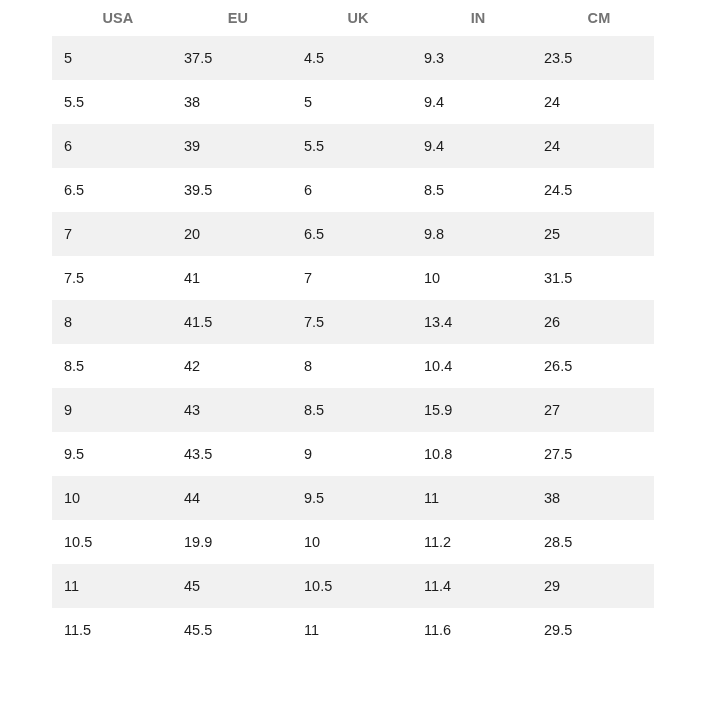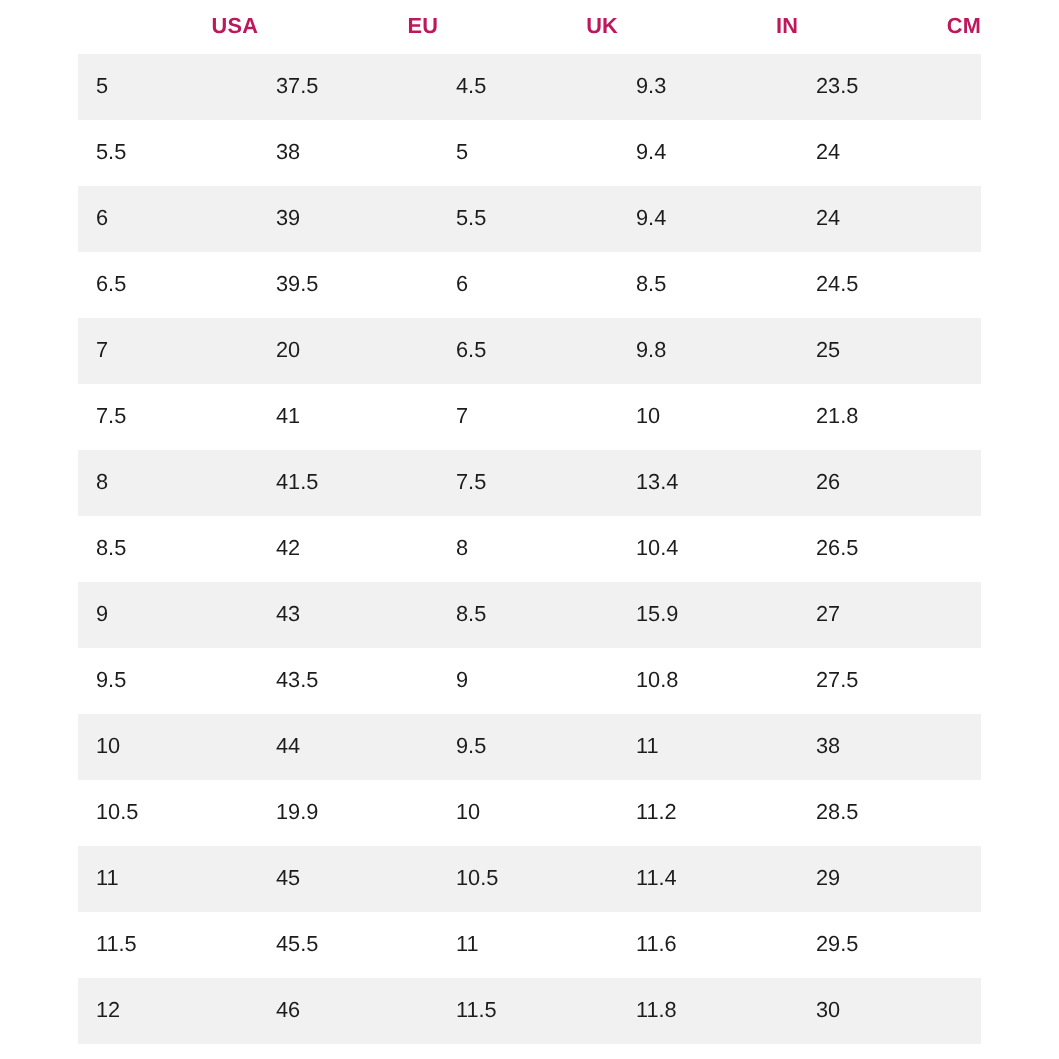--- a/index.html
+++ b/index.html
@@ -37,25 +37,25 @@
   table.size-table col.c0 { width: 120px; }
   table.size-table col.c1 { width: 120px; }
   table.size-table col.c2 { width: 120px; }
   table.size-table col.c3 { width: 120px; }
   table.size-table col.c4 { width: 122px; }
 
   table.size-table thead th {
     height: 36px;
     padding: 0 0 0 12px;
     margin: 0;
-    text-align: right;
+    text-align: center;
     vertical-align: middle;
     font-weight: 700;
     font-size: 14.5px;
-    color: #be185d;
+    color: #737373;
     background: #ffffff;
     letter-spacing: 0.1px;
     white-space: nowrap;
   }
   table.size-table tbody td {
     height: 44px;
     padding: 0 0 0 12px;
     margin: 0;
     text-align: left;
     vertical-align: middle;
@@ -125,21 +125,21 @@
           <td>20</td>
           <td>6.5</td>
           <td>9.8</td>
           <td>25</td>
         </tr>
         <tr class="even">
           <td>7.5</td>
           <td>41</td>
           <td>7</td>
           <td>10</td>
-          <td>21.8</td>
+          <td>31.5</td>
         </tr>
         <tr class="odd">
           <td>8</td>
           <td>41.5</td>
           <td>7.5</td>
           <td>13.4</td>
           <td>26</td>
         </tr>
         <tr class="even">
           <td>8.5</td>
@@ -183,23 +183,16 @@
           <td>11.4</td>
           <td>29</td>
         </tr>
         <tr class="even">
           <td>11.5</td>
           <td>45.5</td>
           <td>11</td>
           <td>11.6</td>
           <td>29.5</td>
         </tr>
-        <tr class="odd">
-          <td>12</td>
-          <td>46</td>
-          <td>11.5</td>
-          <td>11.8</td>
-          <td>30</td>
-        </tr>
       </tbody>
     </table>
   </div>
 </div>
 
 </body></html>

